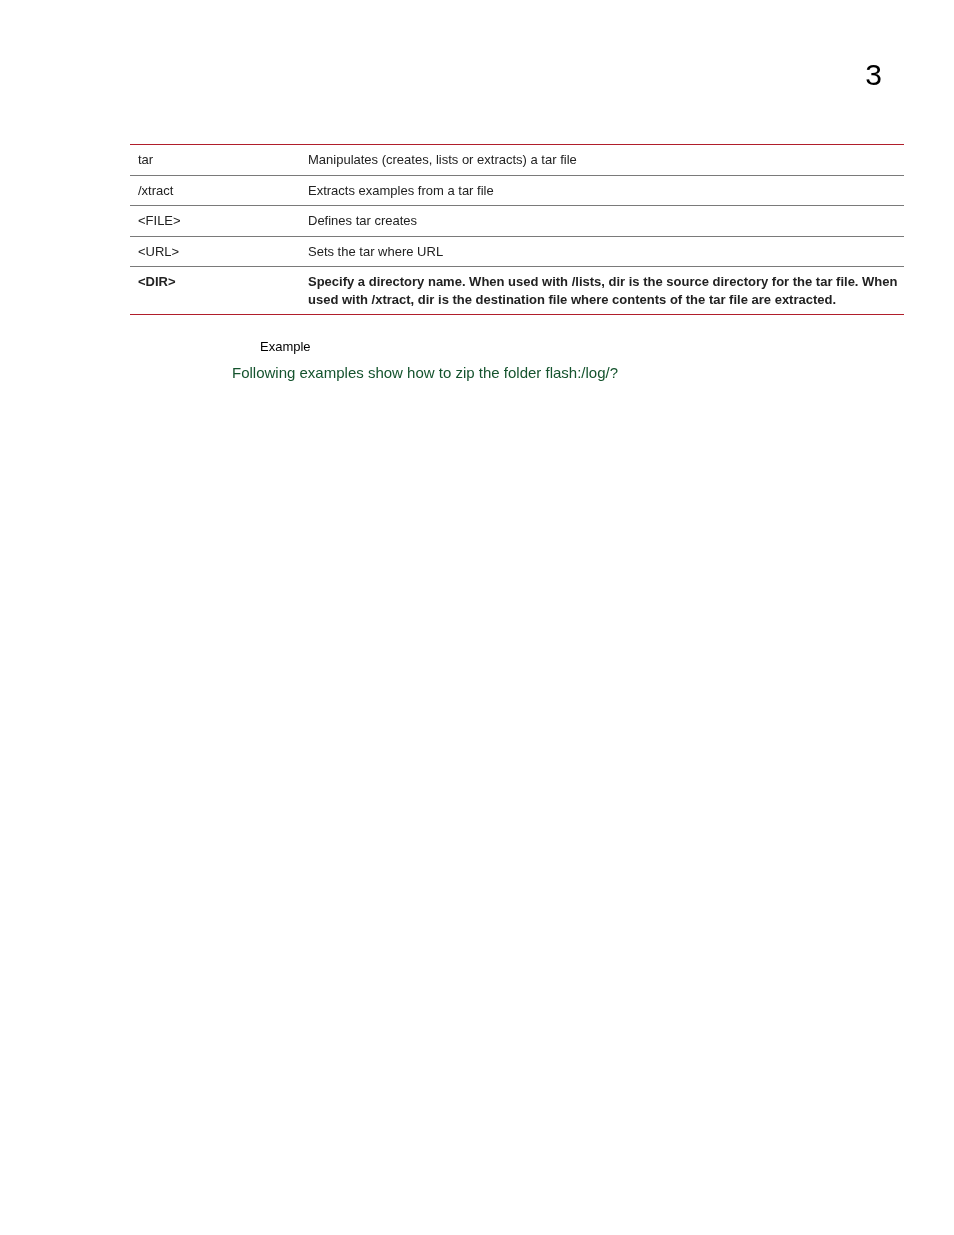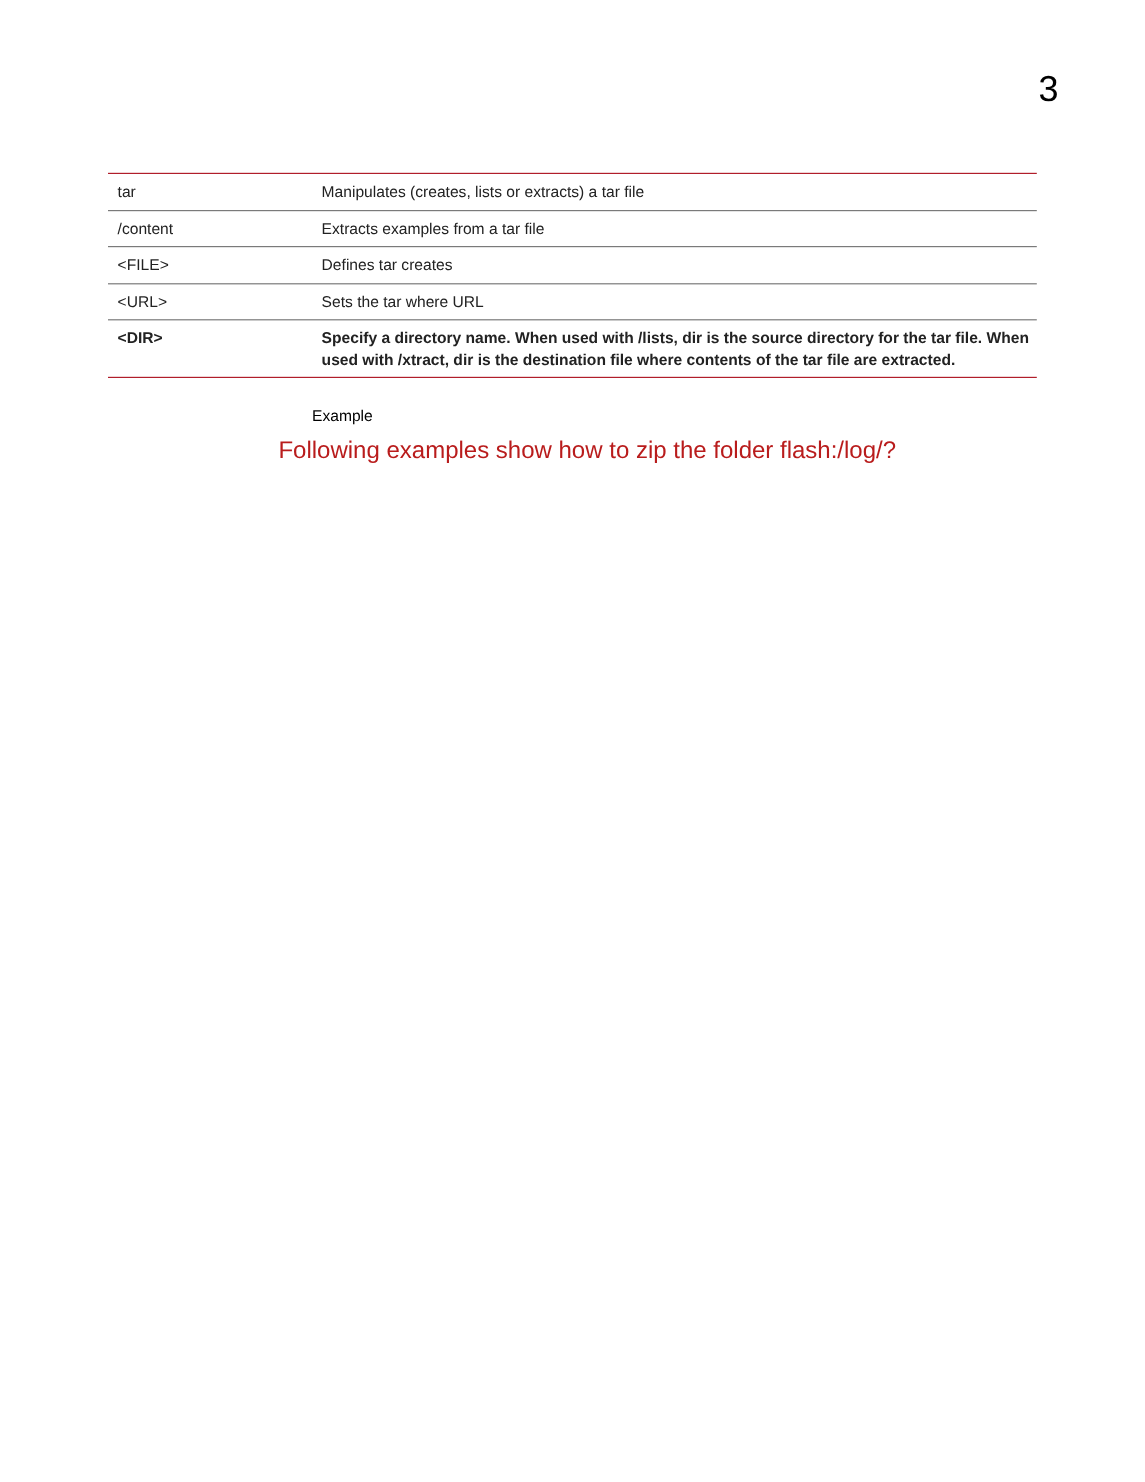--- a/index.html
+++ b/index.html
@@ -27,20 +27,21 @@
     font-family: Arial, Helvetica, sans-serif;
   }
   .content-block {
     margin-top: 86px;
   }
   table.param-table {
     width: 100%;
     border-collapse: collapse;
     font-size: 13px;
     line-height: 1.35;
+    margin-left: 40px;
   }
   table.param-table tr:first-child td {
     border-top: 1.5px solid #b11e2b;
   }
   table.param-table tr:last-child td {
     border-bottom: 1.5px solid #b11e2b;
     font-weight: bold;
   }
   table.param-table td {
     border-bottom: 1px solid #7a7a7a;
@@ -51,43 +52,43 @@
   table.param-table td.term {
     width: 170px;
     white-space: nowrap;
   }
   .section-heading {
     font-weight: 400;
     font-size: 13px;
     margin: 24px 0 8px 170px;
   }
   .body-text {
-    font-size: 20px;
+    font-size: 15px;
     margin: 0 0 0 142px;
-    color: #b91c1c;
+    color: #14532d;
     line-height: 1.4;
   }
 </style>
 </head>
 <body>
 
 <div class="page">
 
   <div class="chapter-number">3</div>
 
   <div class="content-block">
 
     <table class="param-table">
       <tbody>
         <tr>
           <td class="term">tar</td>
           <td>Manipulates (creates, lists or extracts) a tar file</td>
         </tr>
         <tr>
-          <td class="term">/content</td>
+          <td class="term">/xtract</td>
           <td>Extracts examples from a tar file</td>
         </tr>
         <tr>
           <td class="term">&lt;FILE&gt;</td>
           <td>Defines tar creates</td>
         </tr>
         <tr>
           <td class="term">&lt;URL&gt;</td>
           <td>Sets the tar where URL</td>
         </tr>

